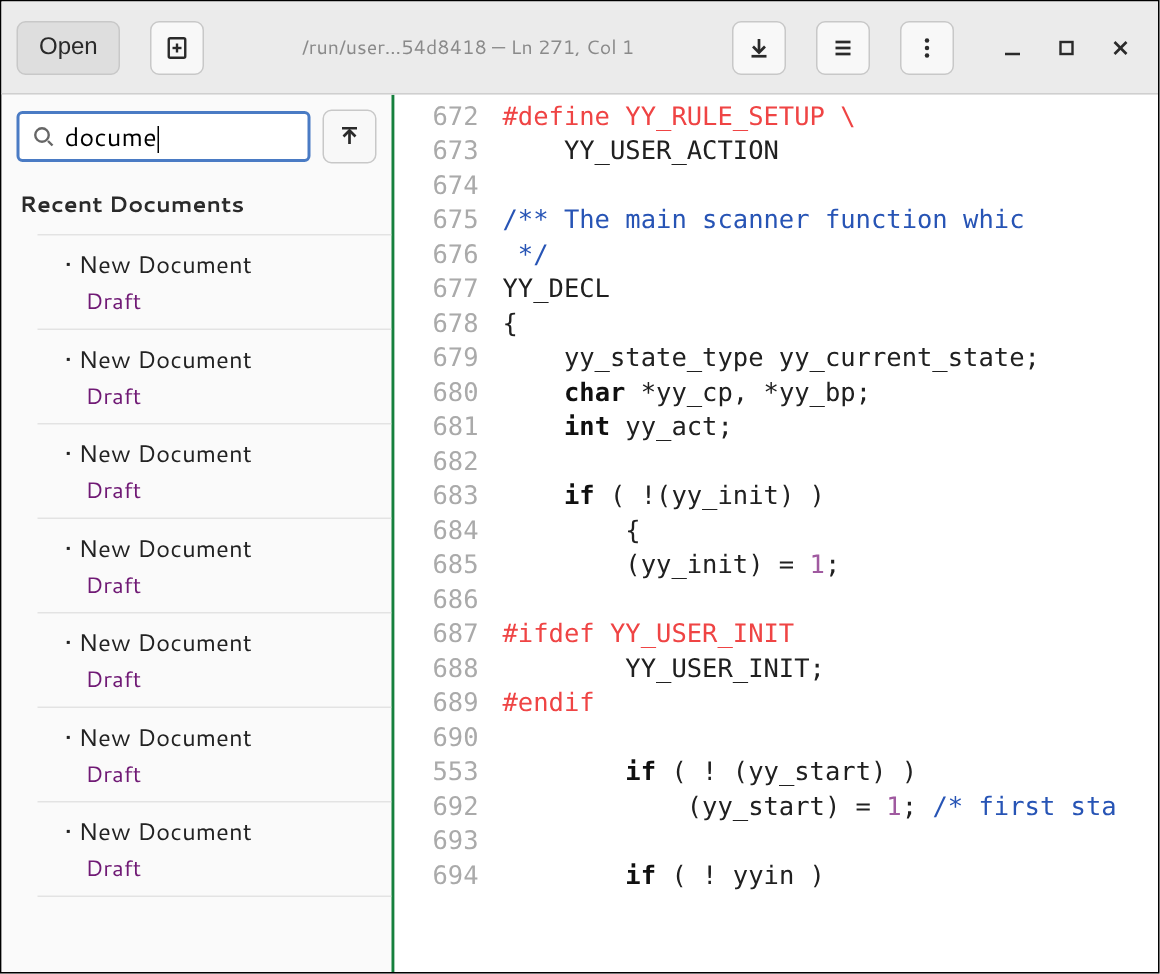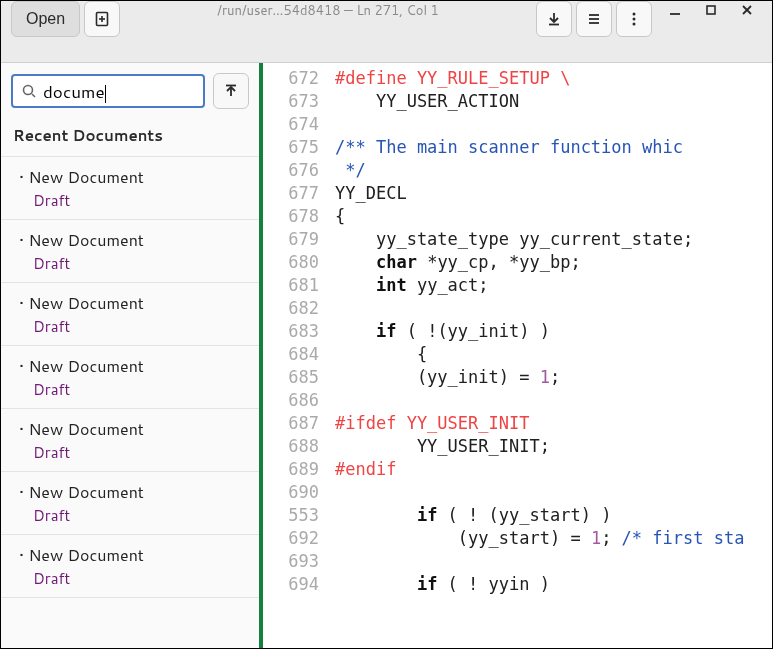--- a/index.html
+++ b/index.html
@@ -4,59 +4,59 @@
 <style>
   * { box-sizing: border-box; margin: 0; padding: 0; }
   html, body { width: 773px; height: 649px; font-family: Cantarell, "Segoe UI", sans-serif; background:#000; }
   .window {
     width: 773px; height: 649px; background:#fff; display:flex; flex-direction:column;
     border:1px solid #000;
   }
   
   .header {
     height:62px; background:#ebebeb; border-bottom:1px solid #cfcfcf;
-    display:flex; padding:0 10px; gap:4px; position:relative;
+    display:flex; align-items:center; padding:0 10px; gap:20px; position:relative;
   }
   .btn {
     background:#f8f8f8; border:1px solid #c8c8c8; border-radius:6px;
     height:36px; display:flex; align-items:center; justify-content:center;
     font-size:15px; color:#2a2a2a; cursor:pointer;
   }
   .btn.open { background:#dedede; padding:0 14px; font-size:16px; }
   .btn.square { width:36px; }
   .title-block { flex:1; text-align:center; line-height:1.2; }
   .title-main { font-size:16px; font-weight:600; color:#2a2a2a; }
   .title-sub { font-size:13px; color:#8a8a8a; margin-top:2px; }
   .winctrl { display:flex; gap:18px; margin-left:10px; margin-right:6px; }
   .winctrl span { width:18px; height:18px; display:flex; align-items:center; justify-content:center; color:#2a2a2a; cursor:pointer;}
   
   .body { flex:1; display:flex; overflow:hidden; }
   .sidebar {
-    width:262px; background:#fafafa; border-right:4px solid #15803d;
+    width:262px; background:#fafafa; border-right:2px solid #15803d;
     display:flex; flex-direction:column;
   }
   .search-row {
     padding:10px 10px 10px 10px; display:flex; gap:8px; align-items:center;
   }
   .search-box {
     flex:1; display:flex; align-items:center; gap:6px;
     border:2px solid #4a7bc4; background:#fff; border-radius:4px;
     height:34px; padding:0 8px;
   }
   .caret {
     display:inline-block; width:1px; height:18px; background:#000; vertical-align:middle;
     animation:blink 1s step-start infinite;
   }
   @keyframes blink { 50% { opacity:0; } }
   .recent-label {
     font-weight:700; font-size:15px; padding:6px 12px 10px 12px; color:#2a2a2a;
   }
   .doc-list { flex:1; overflow:hidden; }
   .doc-item {
-    border-top:1px solid #e3e3e3; padding:8px 12px 8px 18px;
+    border-top:1px solid #e3e3e3; padding:8px 12px 8px 18px;margin-left:24px;
   }
   .doc-item:last-child { border-bottom:1px solid #e3e3e3; }
   .doc-title { font-size:16px; color:#222; }
   .doc-title::before { content:"• "; }
   .doc-sub { font-size:15px; color:#701a75; padding-left:14px; margin-top:2px;}
   
   .editor { flex:1; display:flex; font-family:"DejaVu Sans Mono","Menlo",monospace; font-size:17px; overflow:hidden;}
   .gutter {
     width:66px; text-align:right; color:#aaaaaa; padding:4px 10px 0 0; line-height:23px;
     user-select:none; background:#fff;

